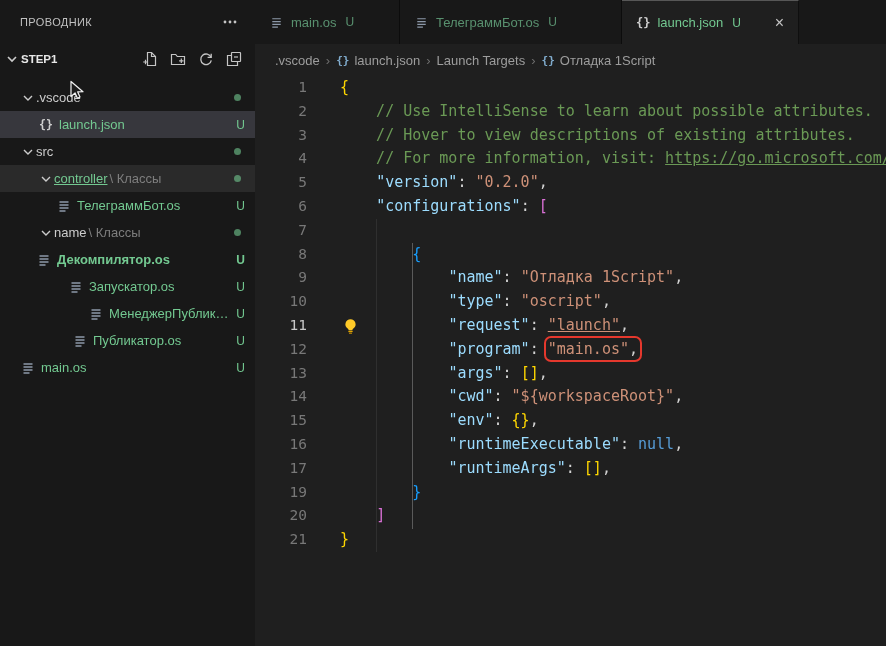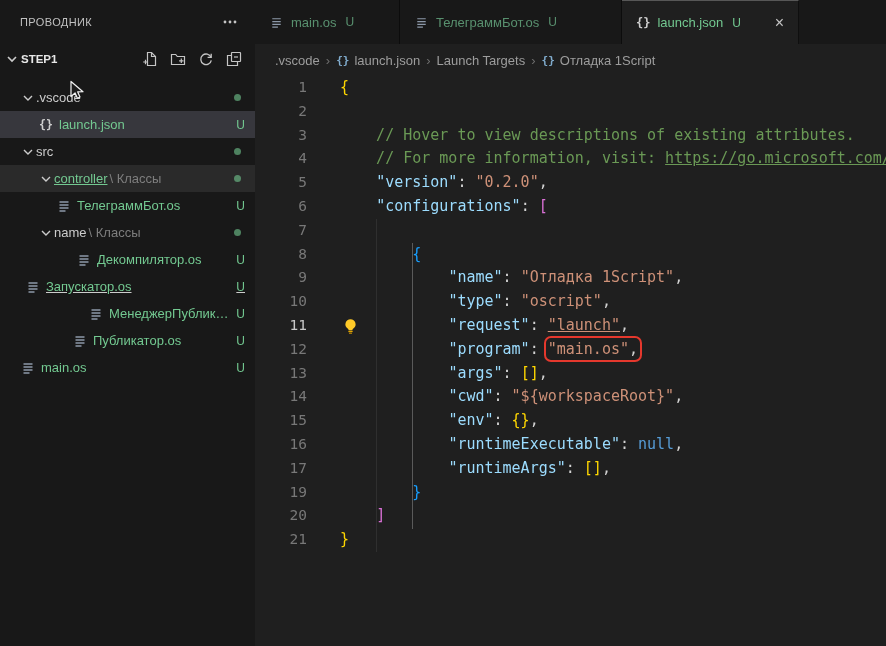--- a/index.html
+++ b/index.html
@@ -165,28 +165,28 @@
           <span class="badge-u">U</span>
         </div>
         <div class="tree-row" style="padding-left: 38px;">
           <svg viewBox="0 0 16 16" fill="none" stroke="currentColor" stroke-width="1.4" class="tree-chevron">
             <path d="M4 6l4 4 4-4"></path>
           </svg>
           <span class="tree-label">name</span>
           <span class="tree-suffix">\ Классы</span>
           <span class="badge-dot"></span>
         </div>
-        <div class="tree-row" style="padding-left: 76px;">
+        <div class="tree-row" style="padding-left: 36px; font-weight: bold;">
           <svg viewBox="0 0 16 16" fill="none" stroke="#8c98a8" stroke-width="1.3" class="tree-ficon">
             <path d="M3.5 4h9M3.5 7h9M3.5 10h9M3.5 13h6"></path>
           </svg>
           <span class="tree-label green">Декомпилятор.os</span>
           <span class="badge-u">U</span>
         </div>
-        <div class="tree-row" style="padding-left: 25px; text-decoration: underline;">
+        <div class="tree-row" style="padding-left: 68px;">
           <svg viewBox="0 0 16 16" fill="none" stroke="#8c98a8" stroke-width="1.3" class="tree-ficon">
             <path d="M3.5 4h9M3.5 7h9M3.5 10h9M3.5 13h6"></path>
           </svg>
           <span class="tree-label green">Запускатор.os</span>
           <span class="badge-u">U</span>
         </div>
         <div class="tree-row" style="padding-left: 88px;">
           <svg viewBox="0 0 16 16" fill="none" stroke="#8c98a8" stroke-width="1.3" class="tree-ficon">
             <path d="M3.5 4h9M3.5 7h9M3.5 10h9M3.5 13h6"></path>
           </svg>
@@ -255,20 +255,21 @@
     <div class="code">
       <div class="guide g4"></div>
       <div class="guide g8"></div>
       <div id="code-lines">
           <div class="code-line">
             <span class="ln">1</span>
             <span class="lt"><span class="b1">{</span></span>
           </div>
           <div class="code-line">
             <span class="ln">2</span>
+            <span class="lt"><span class="cm">    // Use IntelliSense to learn about possible attributes.</span></span>
           </div>
           <div class="code-line">
             <span class="ln">3</span>
             <span class="lt"><span class="cm">    // Hover to view descriptions of existing attributes.</span></span>
           </div>
           <div class="code-line">
             <span class="ln">4</span>
             <span class="lt"><span class="cm">    // For more information, visit: </span><span class="cm lk">https://go.microsoft.com/fwlink/?linkid=830387</span></span>
           </div>
           <div class="code-line">

